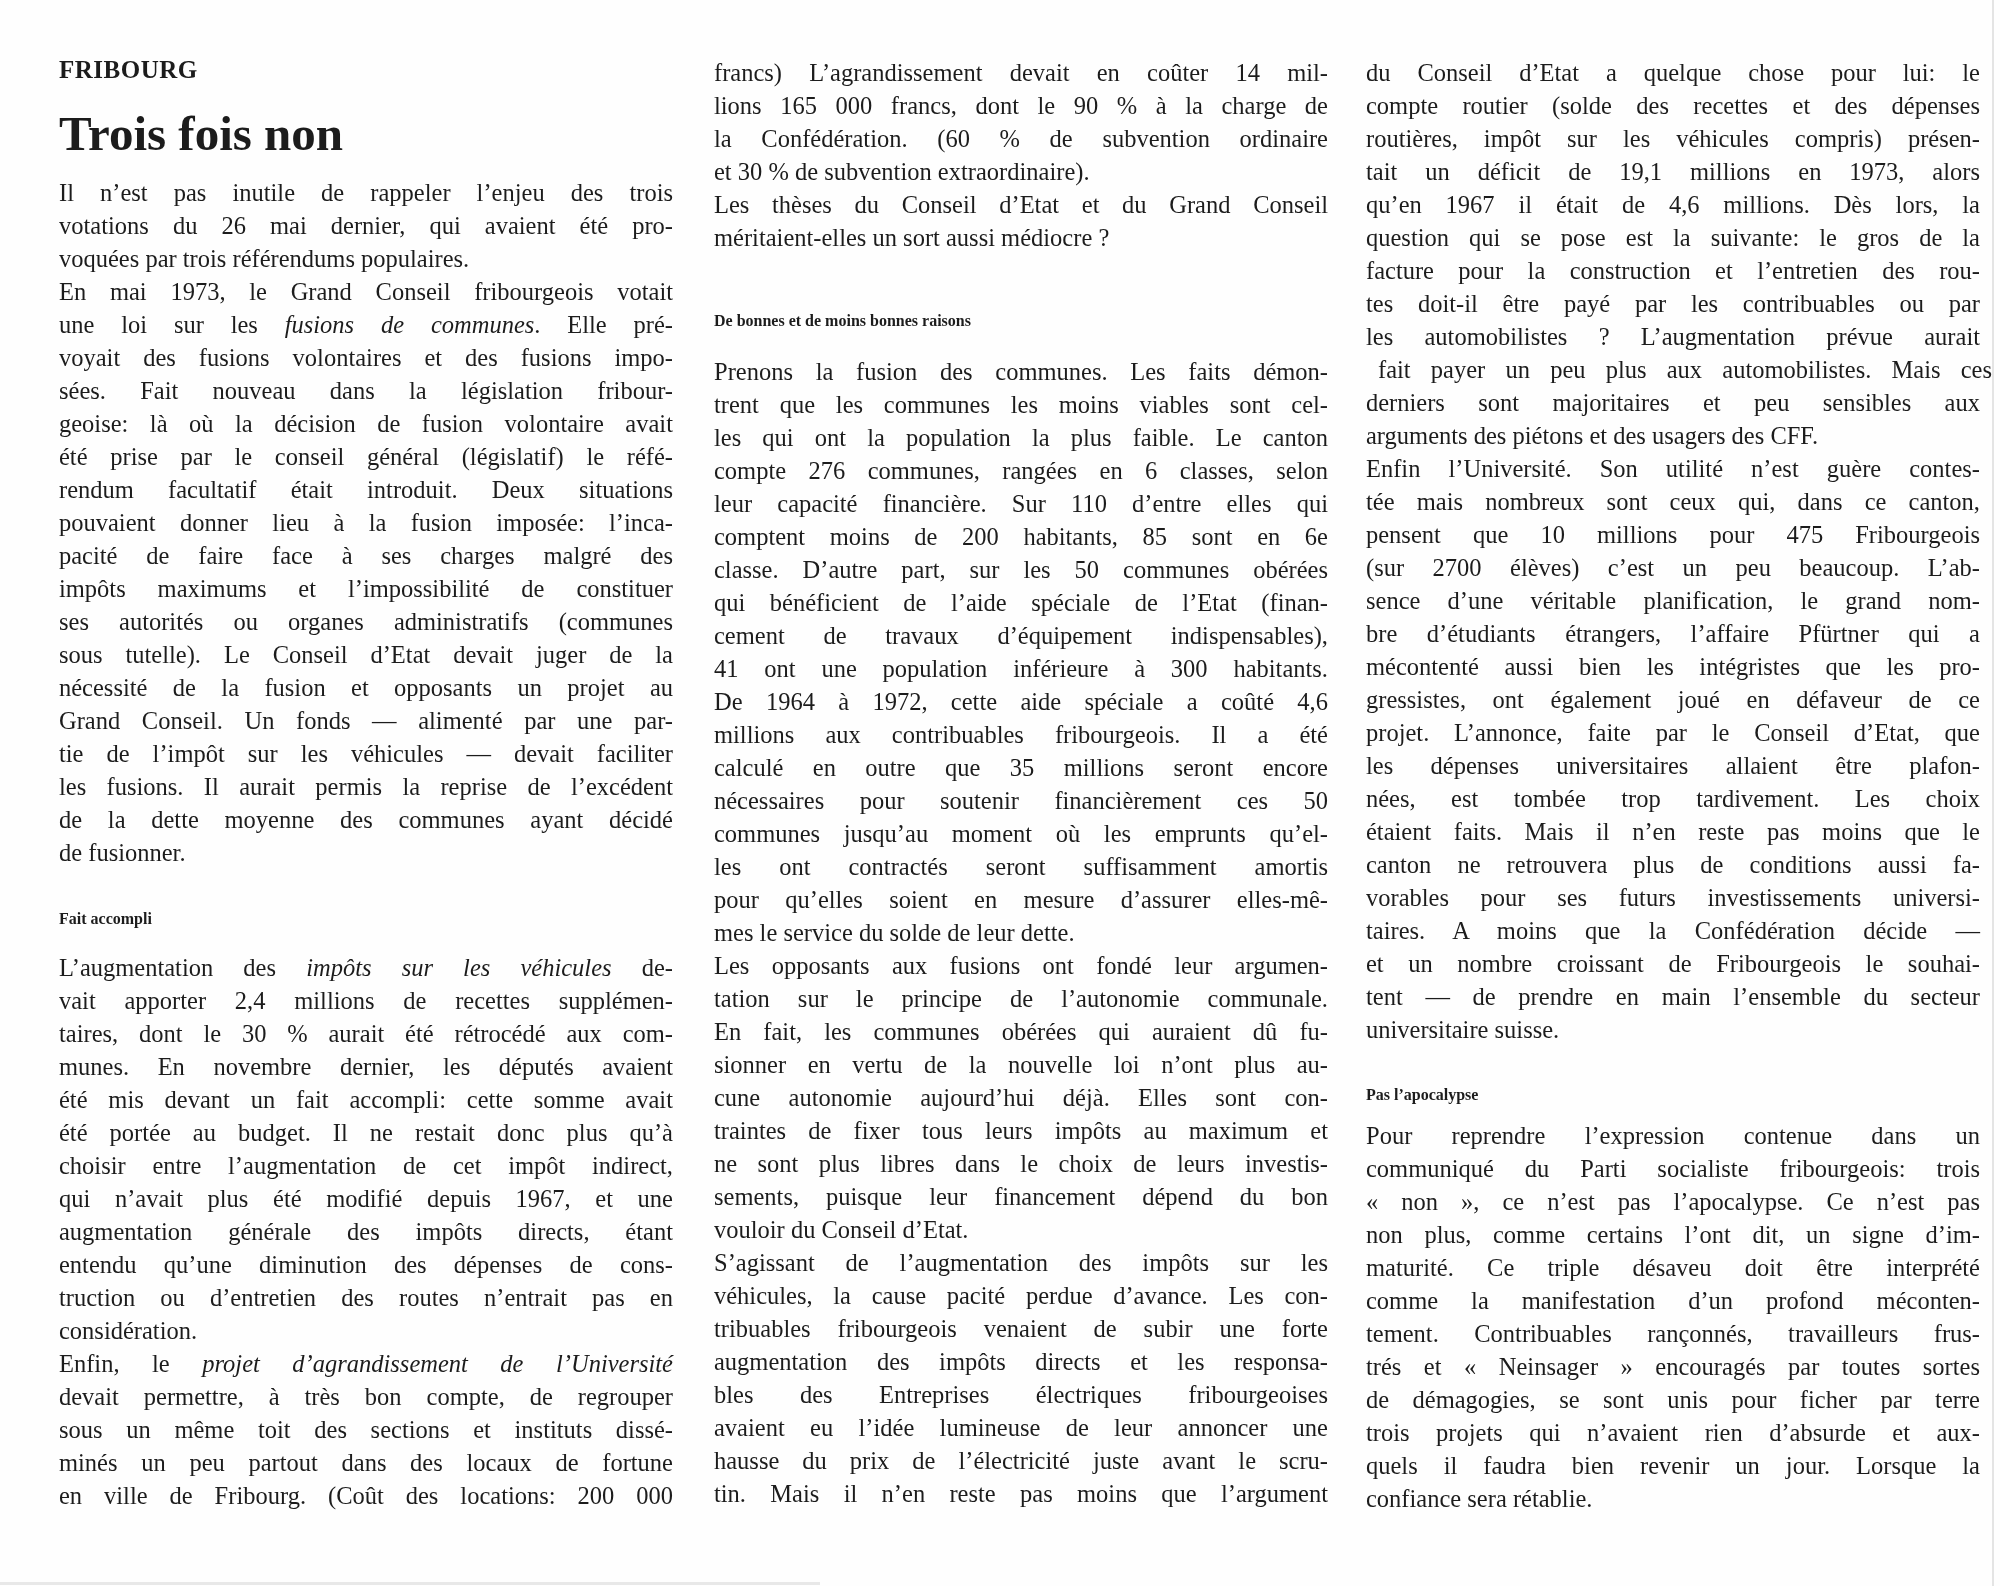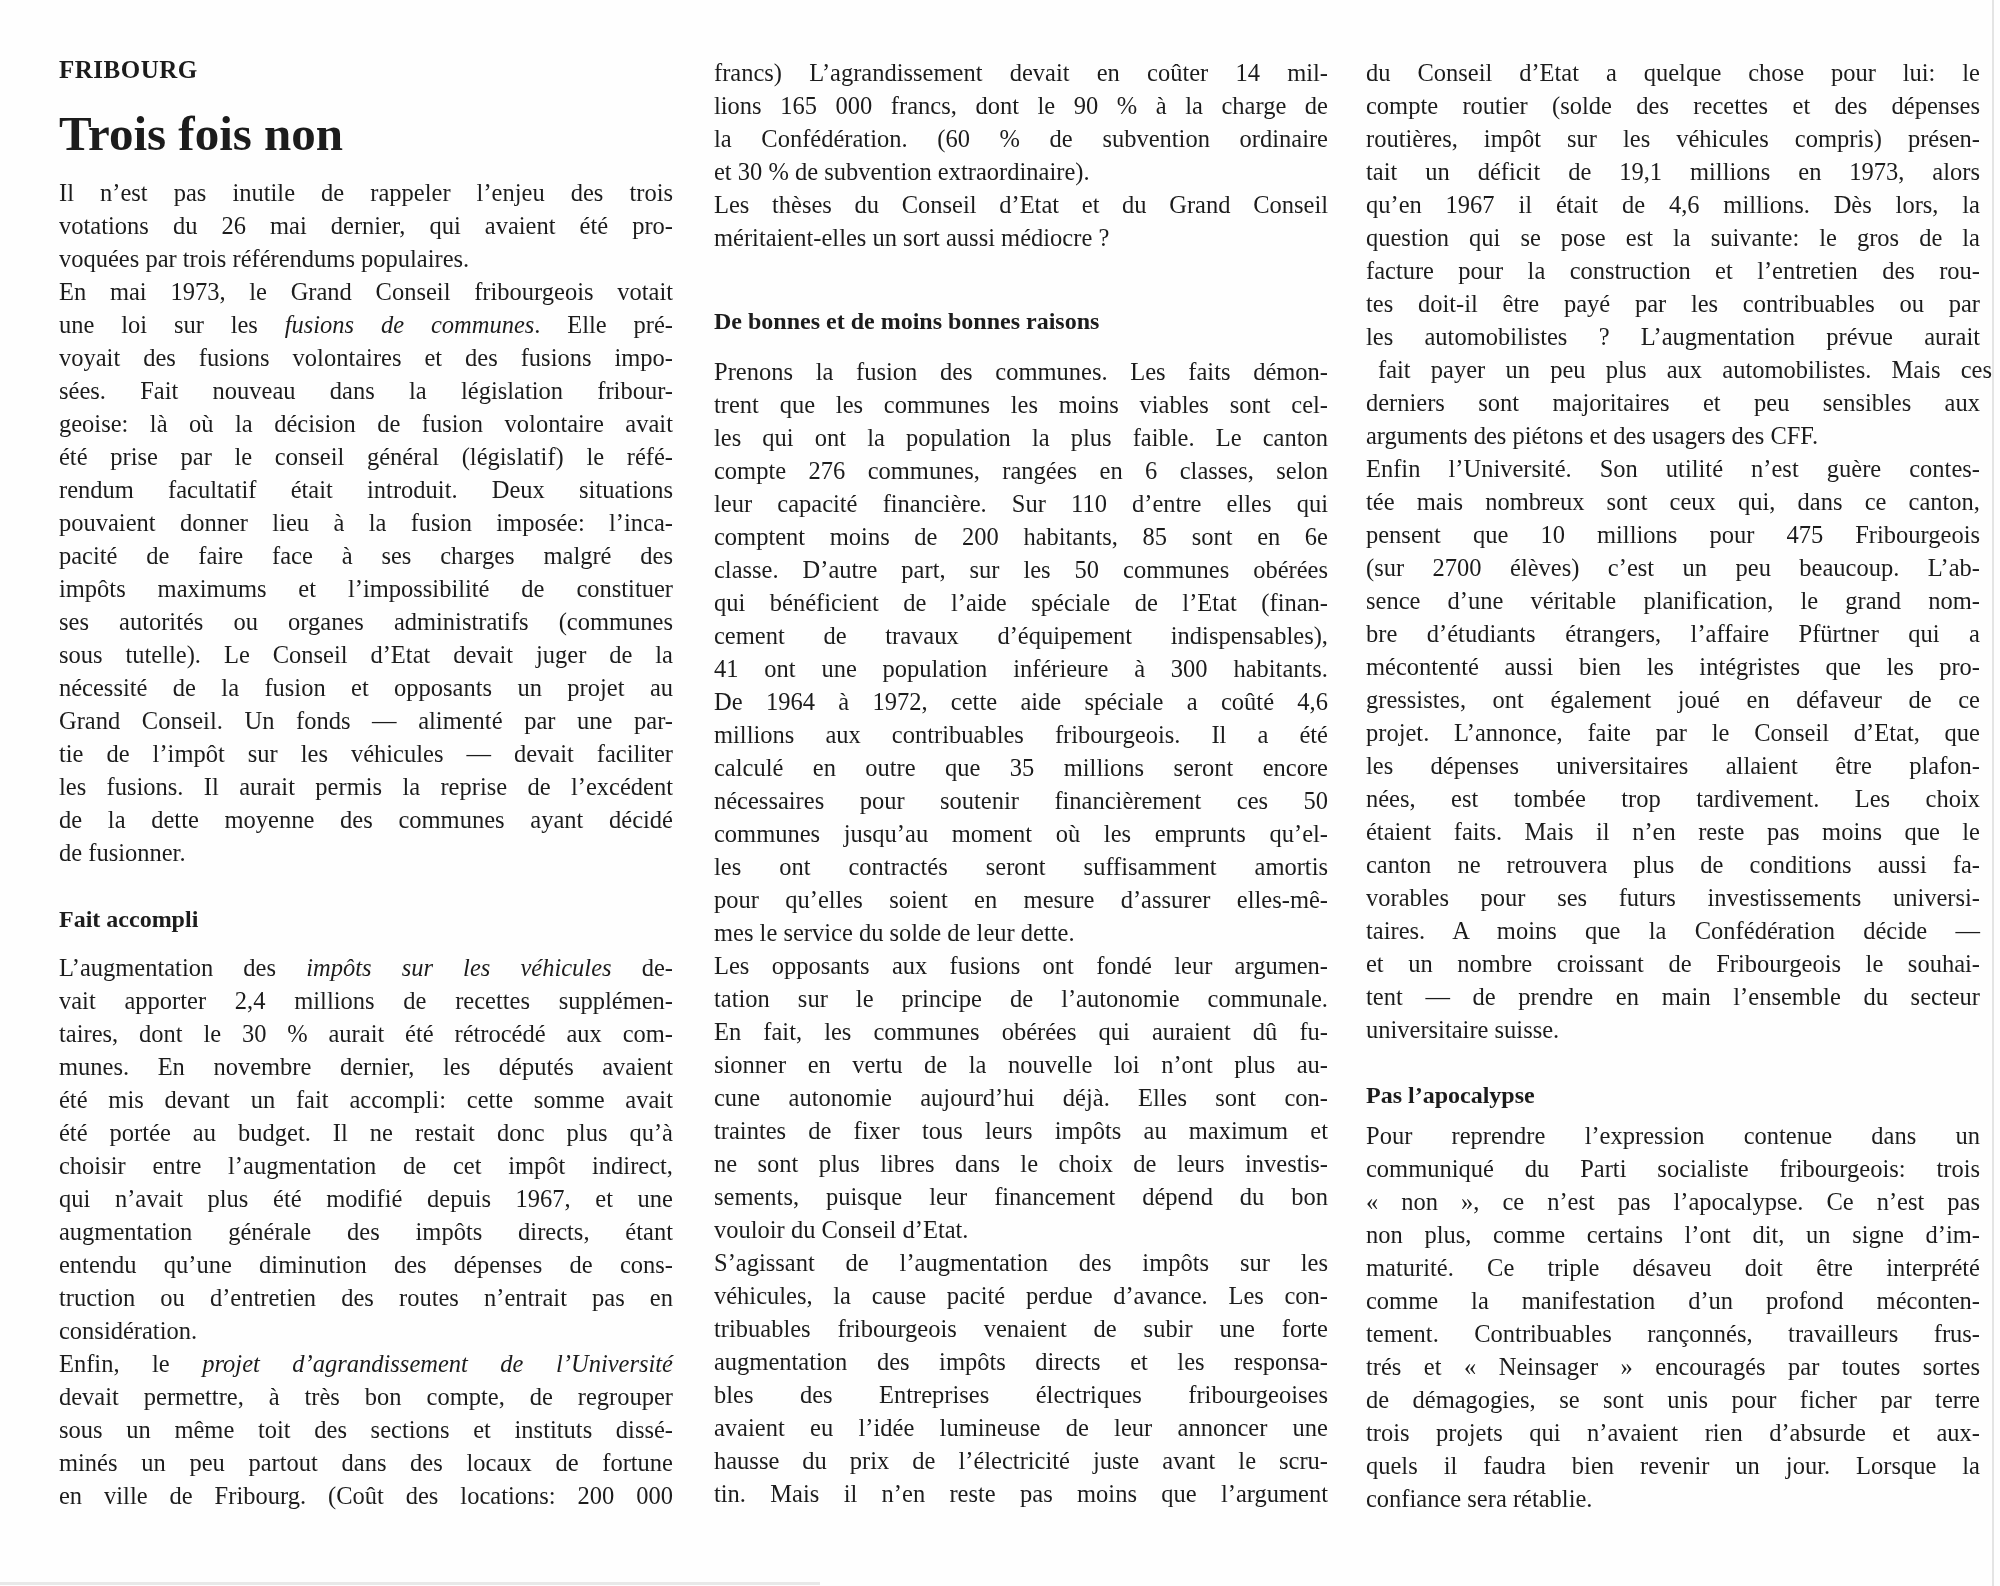--- a/index.html
+++ b/index.html
@@ -10,21 +10,21 @@
   .rule-bottom { position: absolute; left: 0; top: 1582px; width: 820px; height: 3px; background: #e8e8e8; }
   .col { position: absolute; top: 0; }
   .col-1 { left: 59px; width: 614px; }
   .col-2 { left: 714px; width: 614px; }
   .col-3 { left: 1366px; width: 614px; }
   .line { position: absolute; left: 0; width: 614px; height: 33px; font-size: 24.5px; line-height: 33px;
           text-align: justify; text-align-last: justify; white-space: nowrap; overflow: visible; }
   .line.last { text-align-last: left; }
   .kicker { position: absolute; left: 0; top: 56px; font-size: 25px; font-weight: bold; letter-spacing: 0.5px; }
   .title { position: absolute; left: 0; top: 104px; font-size: 49px; font-weight: bold; line-height: 60px; }
-  .subhead { position: absolute; left: 0; font-size: 24px; font-weight: bold; line-height: 30px; }
+  .subhead { position: absolute; left: 0; font-size: 16px; font-weight: bold; line-height: 30px; }
   em { font-style: italic; }
 </style>
 </head>
 <body>
 
 <div class="page">
   <div class="rule-right"></div>
   <div class="rule-bottom"></div>
 
   <div class="col col-1">

